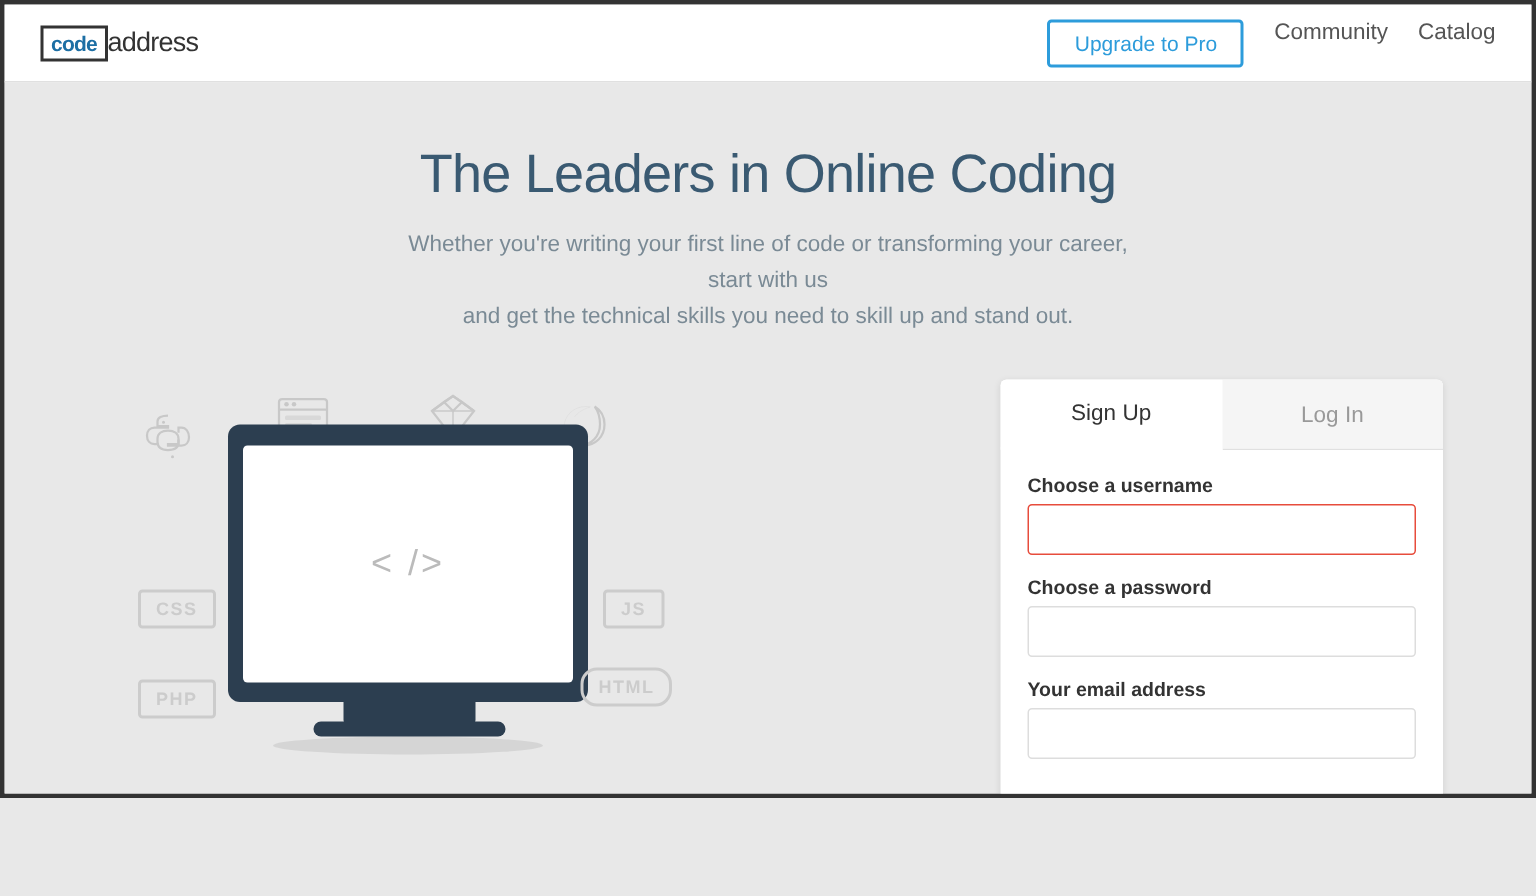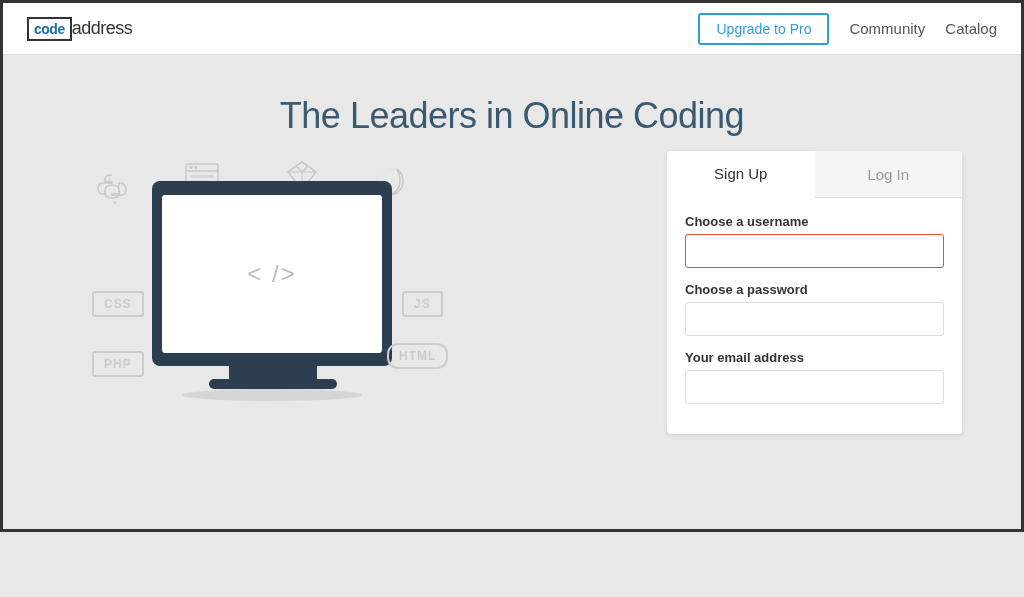--- a/index.html
+++ b/index.html
@@ -57,21 +57,20 @@
     }
 
     .logo-text {
       font-size: 18px;
       color: #333;
       font-weight: 300;
     }
 
     .header-nav {
       display: flex;
-      align-items: center;
       gap: 20px;
     }
 
     .btn-upgrade {
       border: 2px solid #2d9cdb;
       color: #2d9cdb;
       background: transparent;
       padding: 6px 16px;
       border-radius: 3px;
       font-size: 14px;
@@ -384,20 +383,24 @@
     </div>
     <nav class="header-nav">
       <button class="btn-upgrade">Upgrade to Pro</button>
       <a class="nav-link">Community</a>
       <a class="nav-link">Catalog</a>
     </nav>
   </header>
 
   <main class="main-content">
     <h1 class="hero-title">The Leaders in Online Coding</h1>
+    <p class="hero-subtitle">
+      <span>Whether you're writing your first line of code or transforming your career, start with us</span><br>
+      <span>and get the technical skills you need to skill up and stand out.</span>
+    </p>
 
     <div class="content-area">
 
       <div class="illustration">
 
         <div class="deco-icon deco-python">
           <svg class="icon-svg" viewBox="0 0 40 40" fill="none" xmlns="http://www.w3.org/2000/svg">
             <path d="M20 4C16 4 13 5.5 13 8v3h7v1H11c-3 0-5 2-5 5.5S8 23 11 23h2v-3.5c0-3.5 3-5.5 7-5.5s7 2 7 5.5V22c0 3.5-2.5 5-7 5-5 0-7-2-7-5.5" stroke="#bbb" stroke-width="1.5" fill="none"></path>
             <circle cx="17" cy="8.5" r="1" fill="#bbb"></circle>
             <path d="M27 20v3h-7v1h9c3 0 5-2 5-5.5S32 12 29 12h-2v3.5" stroke="#bbb" stroke-width="1.5" fill="none"></path>

